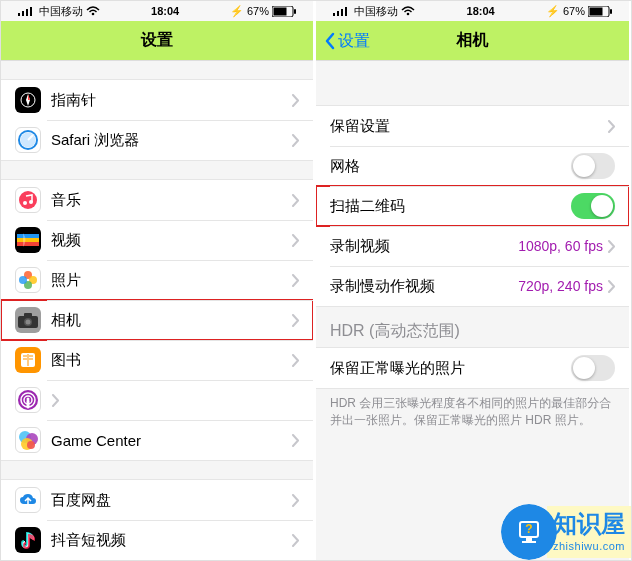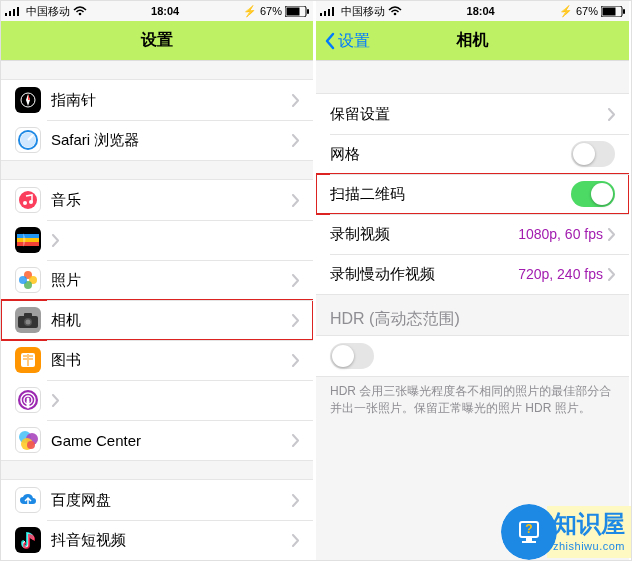--- a/index.html
+++ b/index.html
@@ -26,21 +26,21 @@
   }
   .panel-left { left: 0; width: 313px; border-right: 1px solid #fff; }
   .panel-right { left: 315px; width: 313px; }
   
   .status {
     height: 20px;
     background: #f7f7f7;
     display: flex;
     align-items: center;
     justify-content: space-between;
-    padding: 0 4px;
+    padding: 0 17px;
     font-size: 11px;
   }
   .status-left { display: flex; align-items: center; gap: 3px; }
   .status-right { display: flex; align-items: center; gap: 3px; }
   .signal svg, .wifi svg, .battery svg { display: block; }
   
   .nav {
     height: 40px;
     background: #bef264;
     border-bottom: 1px solid #ddd;
@@ -244,20 +244,21 @@
         <div class="row">
           <div class="icon" style="background:#000;">
             <svg width="22" height="16">
               <rect width="22" height="16" fill="#000"></rect>
               <rect y="2" width="22" height="4" fill="#2196f3"></rect>
               <rect y="6" width="22" height="4" fill="#ffc107"></rect>
               <rect y="10" width="22" height="4" fill="#f44336"></rect>
               <path d="M6 1 Q11 8 6 15" fill="#fff" opacity=".3"></path>
             </svg>
           </div>
+          <div class="row-label">视频</div>
           <span class="chevron">
             <svg width="8" height="13">
               <path d="M2 1 L7 6.5 L2 12" stroke="#c7c7cc" stroke-width="2" fill="none" stroke-linecap="round"></path>
             </svg>
           </span>
         </div>
         <div class="row">
           <div class="icon" style="background:#fff;border:1px solid #ddd;">
             <svg width="22" height="22">
               <circle cx="11" cy="6" r="4" fill="#ff5722" opacity=".8"></circle>
@@ -406,21 +407,21 @@
     <div class="nav">
       <div class="nav-back">
         <svg width="12" height="18">
             <path d="M9 2 L3 9 L9 16" stroke="#007aff" stroke-width="2.5" fill="none" stroke-linecap="round" stroke-linejoin="round"></path>
           </svg>
         <span>设置</span>
       </div>
       <div class="nav-title">相机</div>
     </div>
 
-    <div class="group" style="margin-top:32px" id="rg1">
+    <div class="group" style="margin-top:44px" id="rg1">
         <div class="row">
           <div class="row-label">保留设置</div>
           <span class="chevron">
             <svg width="8" height="13">
               <path d="M2 1 L7 6.5 L2 12" stroke="#c7c7cc" stroke-width="2" fill="none" stroke-linecap="round"></path>
             </svg>
           </span>
         </div>
         <div class="row">
           <div class="row-label">网格</div>
@@ -446,20 +447,21 @@
             <svg width="8" height="13">
               <path d="M2 1 L7 6.5 L2 12" stroke="#c7c7cc" stroke-width="2" fill="none" stroke-linecap="round"></path>
             </svg>
           </span>
         </div>
       </div>
 
     <div class="hdr-note">HDR (高动态范围)</div>
     <div class="group" style="margin-top:0" id="rg2">
         <div class="row">
+          <div class="row-label">保留正常曝光的照片</div>
           <div class="toggle toggle-off"></div>
         </div>
       </div>
     <div class="note">HDR 会用三张曝光程度各不相同的照片的最佳部分合并出一张照片。保留正常曝光的照片 HDR 照片。</div>
   </div>
 
   <div class="watermark">
     <div class="wm-icon">
       <svg width="30" height="30">
           <rect x="6" y="5" width="18" height="15" rx="2" fill="none" stroke="#fff" stroke-width="2"></rect>

